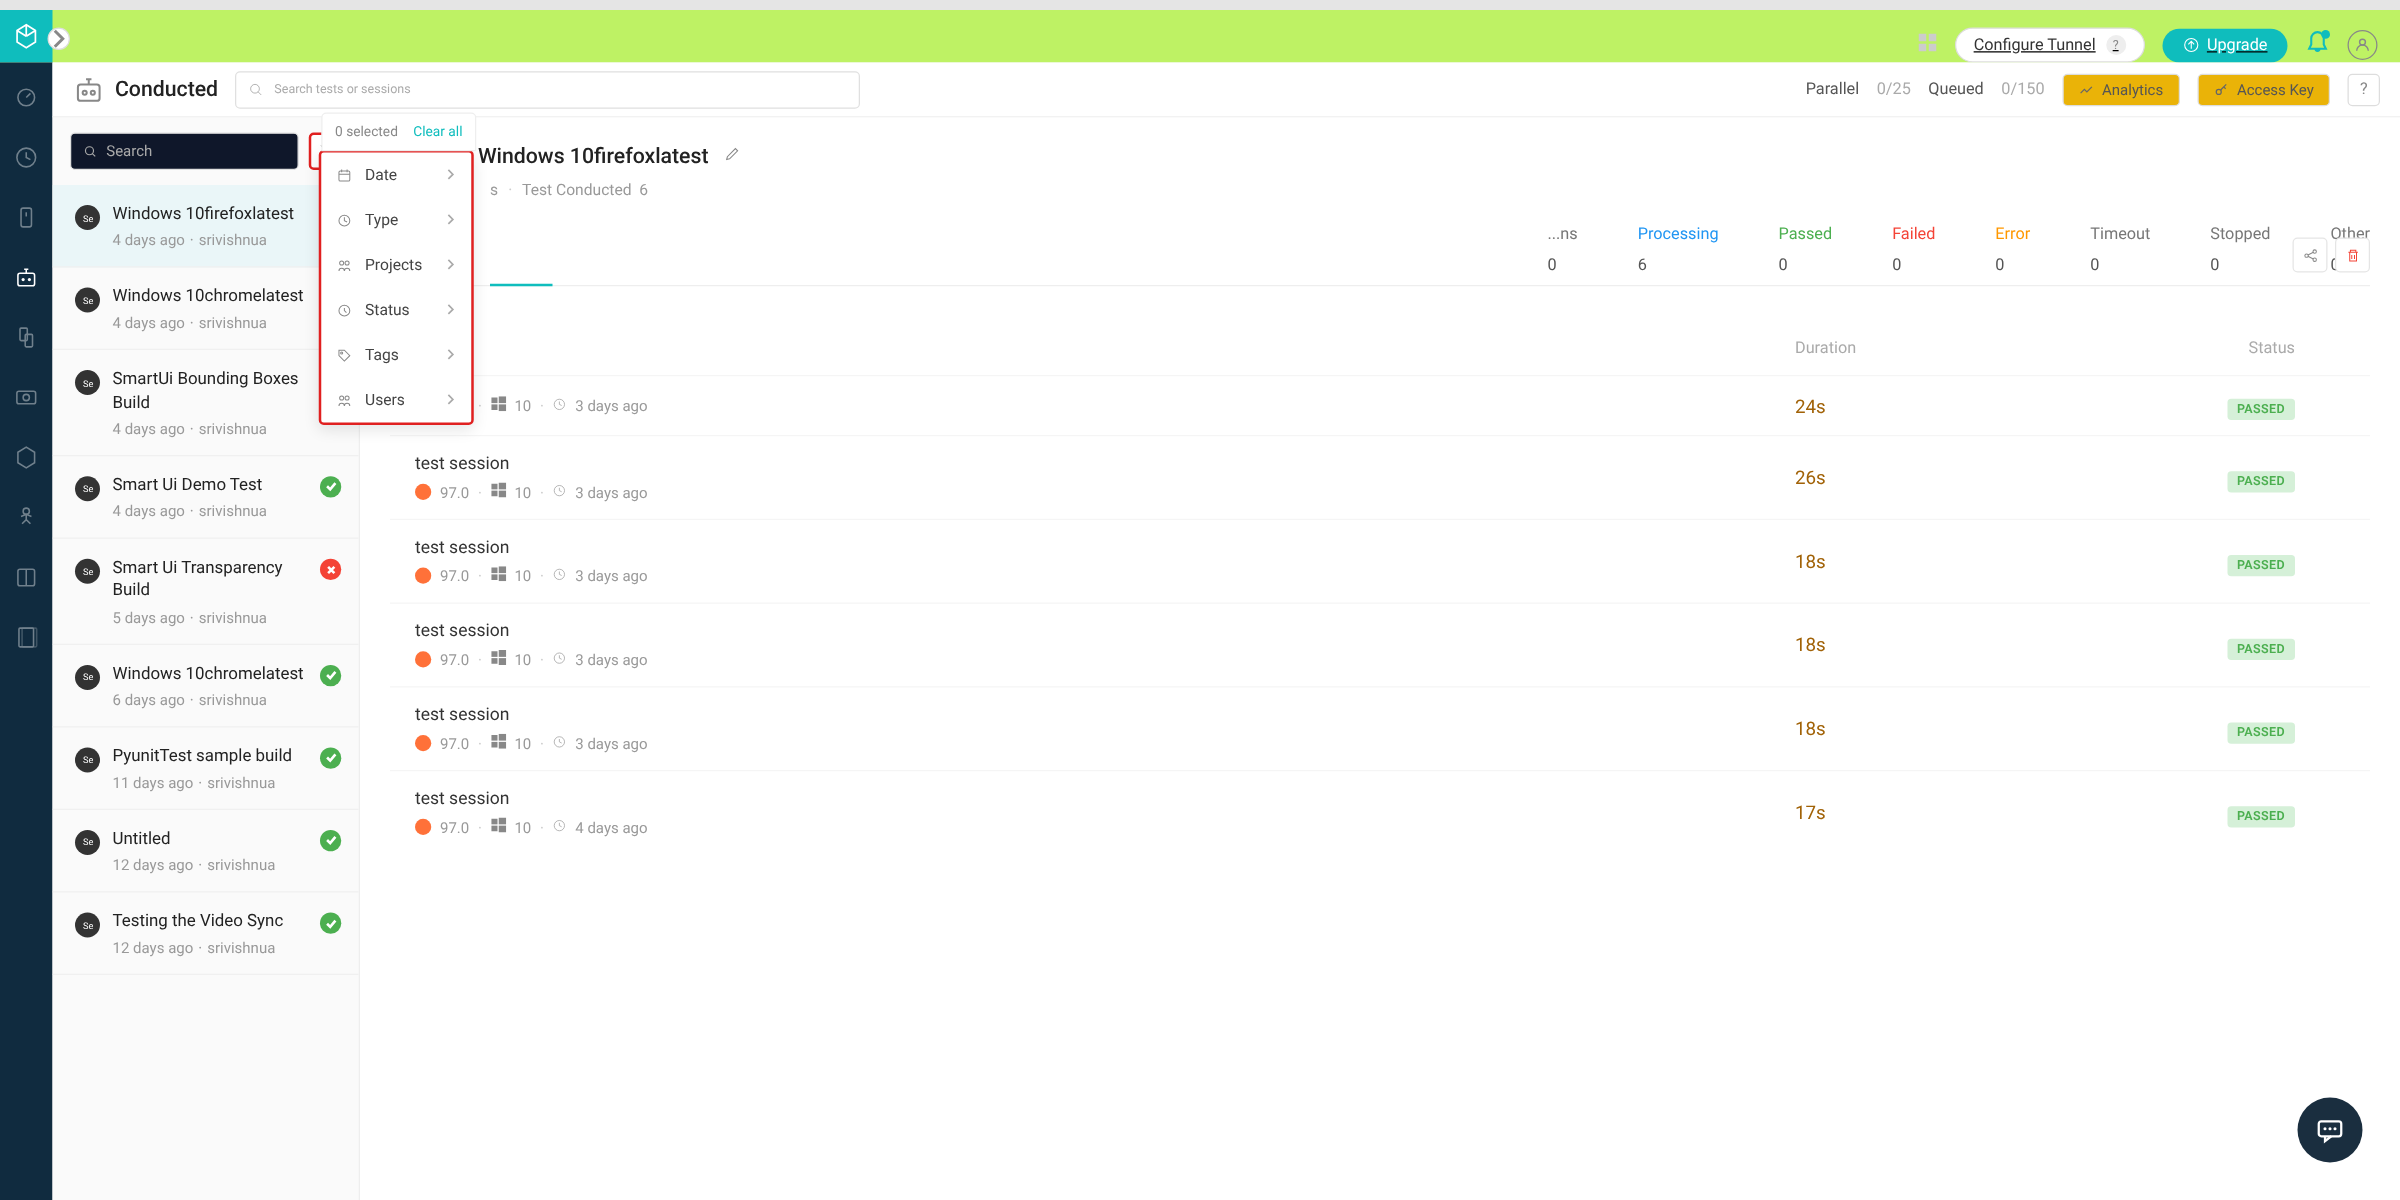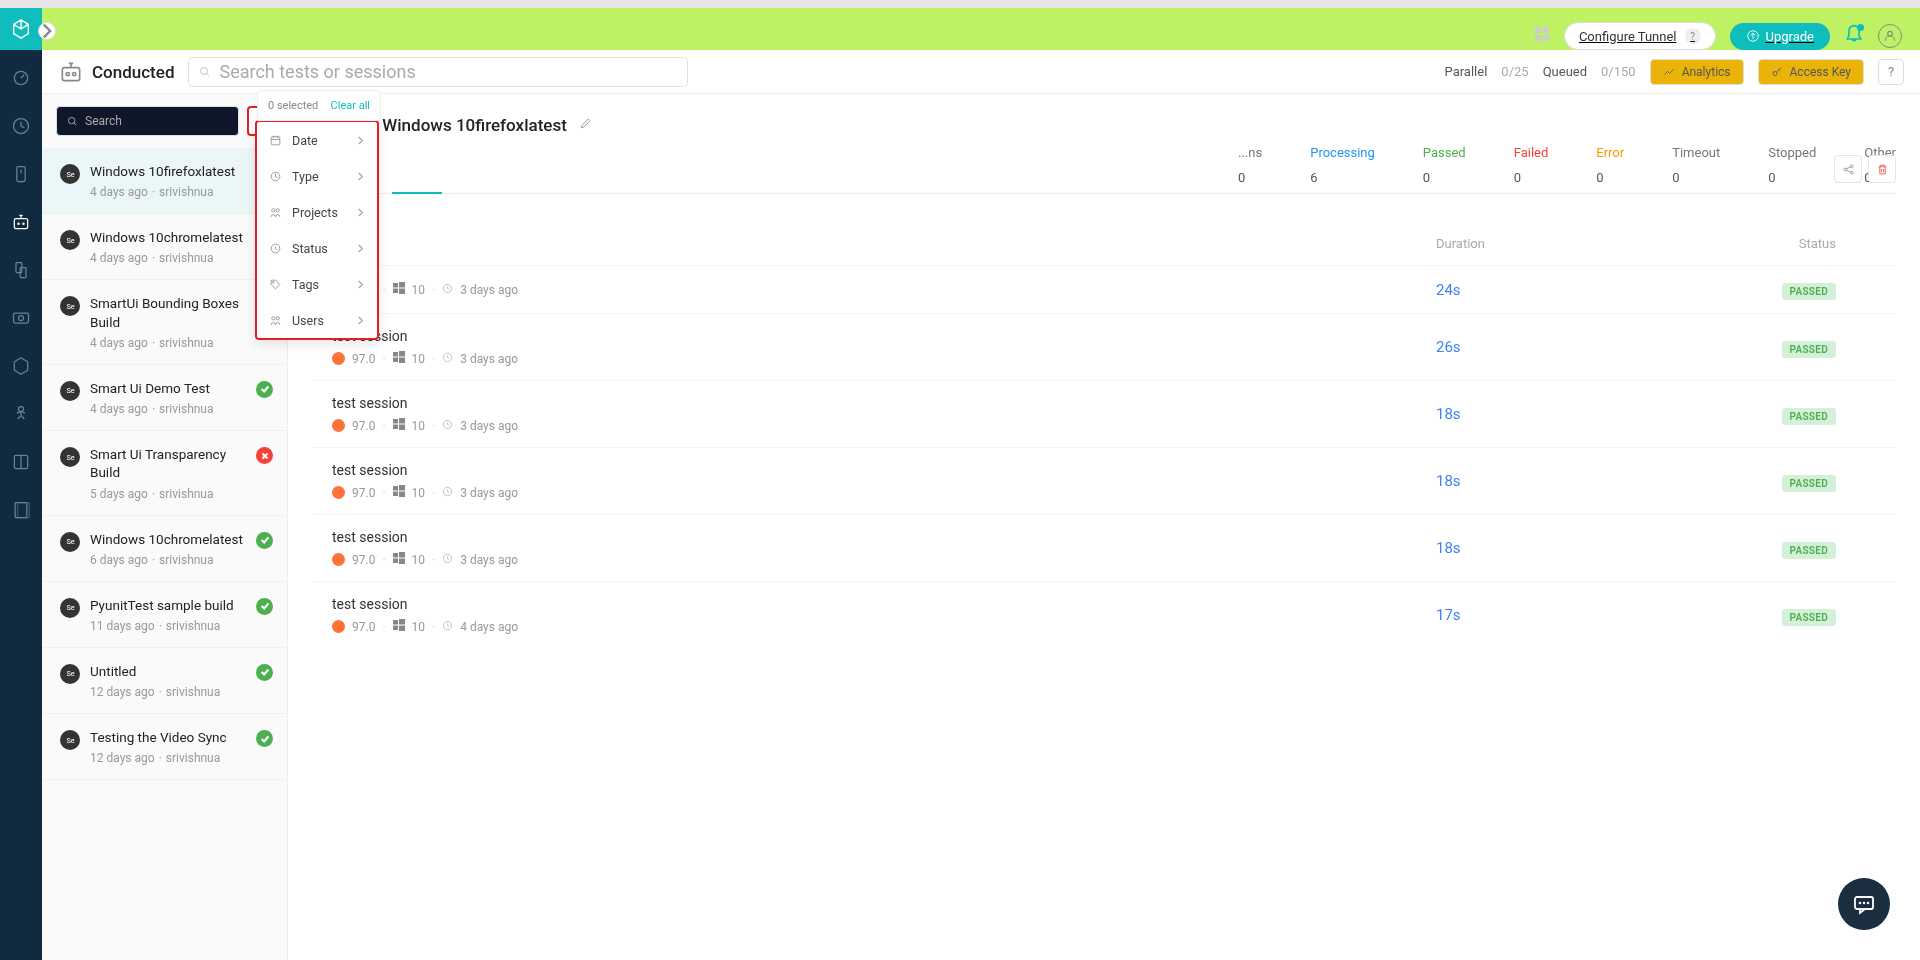--- a/index.html
+++ b/index.html
@@ -28,21 +28,21 @@
     
     .vnav { position: absolute; left: 0; top: 50px; width: 42px; background: #102b3f; height: calc(100% - 50px); display: flex; flex-direction: column; align-items: center; padding-top: 18px; gap: 28px; }
     .vnav-item { width: 20px; height: 20px; opacity: 0.4; display: flex; align-items: center; justify-content: center; }
     .vnav-item.active { opacity: 1; }
     .vnav-item svg { width: 20px; height: 20px; stroke: #fff; fill: none; stroke-width: 1.5; }
     
     
     .header-row { position: absolute; left: 42px; top: 50px; right: 0; height: 44px; display: flex; align-items: center; padding: 0 16px; background: #fff; border-bottom: 1px solid #eee; }
     .hr-icon { width: 26px; height: 26px; margin-right: 8px; }
     .hr-title { font-size: 17px; color: #222; font-weight: 500; }
-    .hr-search { margin-left: 14px; width: 500px; height: 30px; border: 1px solid #e0e0e0; border-radius: 4px; display: flex; align-items: center; padding: 0 10px; font-size: 18px; color: #aaa; gap: 8px; }
+    .hr-search { margin-left: 14px; width: 500px; height: 30px; border: 1px solid #e0e0e0; border-radius: 4px; display: flex; align-items: center; padding: 0 10px; font-size: 10px; color: #aaa; gap: 8px; }
     .hr-search svg { width: 12px; height: 12px; stroke: #888; }
     .hr-right { margin-left: auto; display: flex; align-items: center; gap: 14px; font-size: 13px; }
     .counter-lbl { color: #555; }
     .counter-val { color: #aaa; }
     .pill-btn { border: 1px solid #ddd; border-radius: 4px; padding: 5px 12px; display: flex; align-items: center; gap: 7px; font-size: 12px; color: #555; background: #eab308; }
     .q-btn { border: 1px solid #ddd; border-radius: 4px; width: 26px; height: 26px; display: flex; align-items: center; justify-content: center; font-size: 13px; color: #888; }
     
     
     .main { position: absolute; left: 42px; top: 94px; right: 0; bottom: 0; display: flex; }
     
@@ -105,21 +105,21 @@
     .col-stat { width: 200px; text-align: right; padding-right: 40px; }
     
     .sess-row { display: flex; padding: 14px 20px; align-items: center; border-top: 1px solid #f5f5f5; }
     .sess-left { flex: 1; }
     .sess-name { font-size: 14px; color: #333; margin-bottom: 7px; }
     .sess-meta { display: flex; align-items: center; gap: 7px; font-size: 12px; color: #999; }
     .sess-meta .dot { color: #ccc; }
     .ff-ic { width: 13px; height: 13px; background: #ff7139; border-radius: 50%; display: inline-block; }
     .win-ic svg { width: 12px; height: 12px; fill: #888; }
     .clock-ic svg { width: 11px; height: 11px; stroke: #aaa; fill: none; stroke-width: 1.5; }
-    .sess-dur { width: 240px; font-size: 15px; color: #3b82f6; }
+    .sess-dur { width: 240px; font-size: 15px; color: #a16207; }
     .sess-badge { width: 200px; text-align: right; padding-right: 40px; }
     .sess-badge span { background: #d5f0d8; color: #4caf50; font-size: 10px; font-weight: 600; padding: 3px 8px; border-radius: 3px; letter-spacing: 0.3px; }
     
     .chat-fab { position: absolute; right: 30px; bottom: 30px; width: 52px; height: 52px; background: #1a2e3f; border-radius: 50%; display: flex; align-items: center; justify-content: center; }
     .chat-fab svg { width: 24px; height: 24px; stroke: #fff; fill: none; stroke-width: 1.8; }
     ::-webkit-scrollbar { width: 10px; }
     ::-webkit-scrollbar-thumb { background: #ccc; border-radius: 5px; }
   </style>
 </head>
 <body>
@@ -437,20 +437,26 @@
       </div>
   </div>
 
   <div class="detail">
     <div class="d-title-row">
       <span class="badge-passed">PASSED</span>
       <span class="d-title">Windows 10firefoxlatest</span>
       <span class="edit-ic"><svg viewBox="0 0 24 24">
             <path d="M4 20 L8 19 L19 8 L16 5 L5 16 Z"></path>
           </svg></span>
+    </div>
+    <div class="d-sub">
+      <span>s</span>
+      <span style="margin: 0 5px; color:#ccc;">·</span>
+      <span>Test Conducted</span>
+      &nbsp;<span>6</span>
     </div>
 
     <div class="stats-row" id="stats-container">
       <div class="stat neutral">
           <div class="stat-lbl">...ns</div>
           <div class="stat-val">0</div>
         </div>
         <div class="stat proc">
           <div class="stat-lbl">Processing</div>
           <div class="stat-val">6</div>

